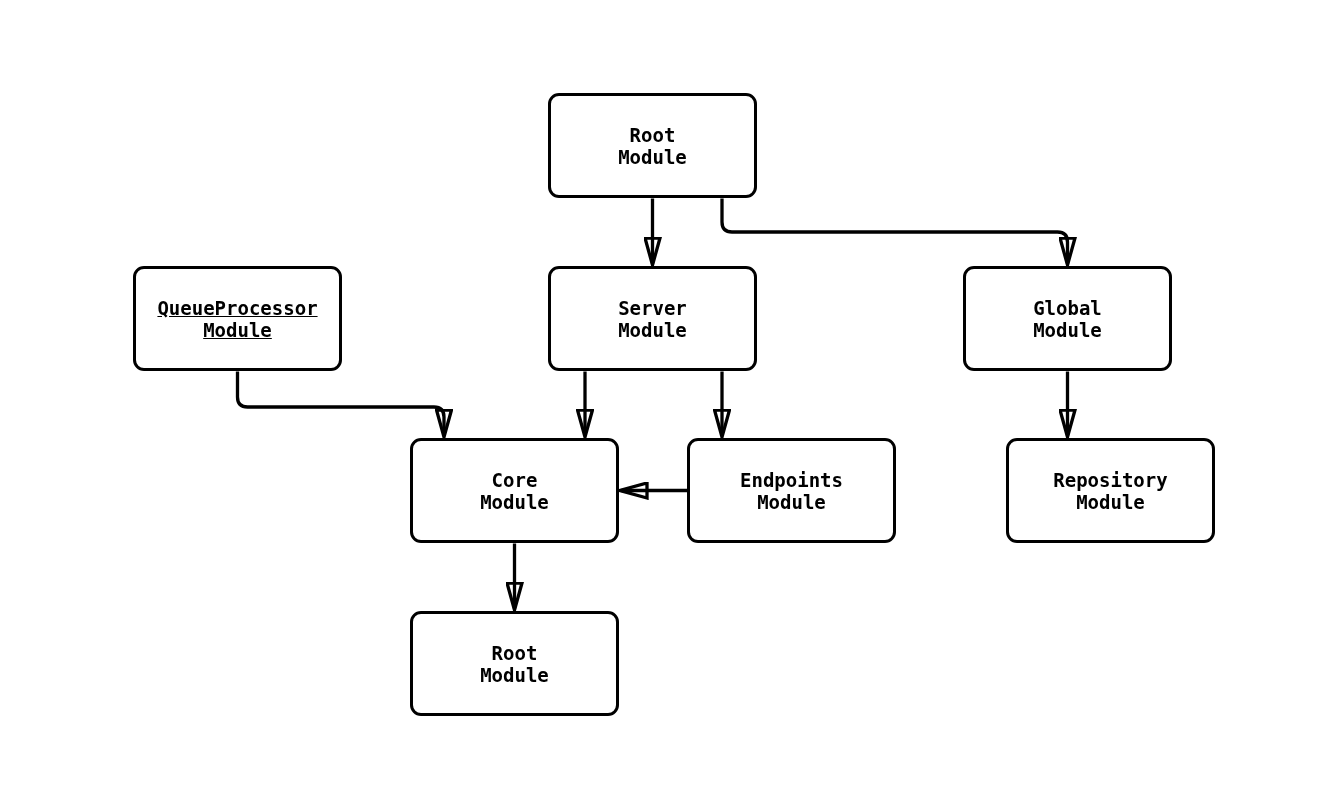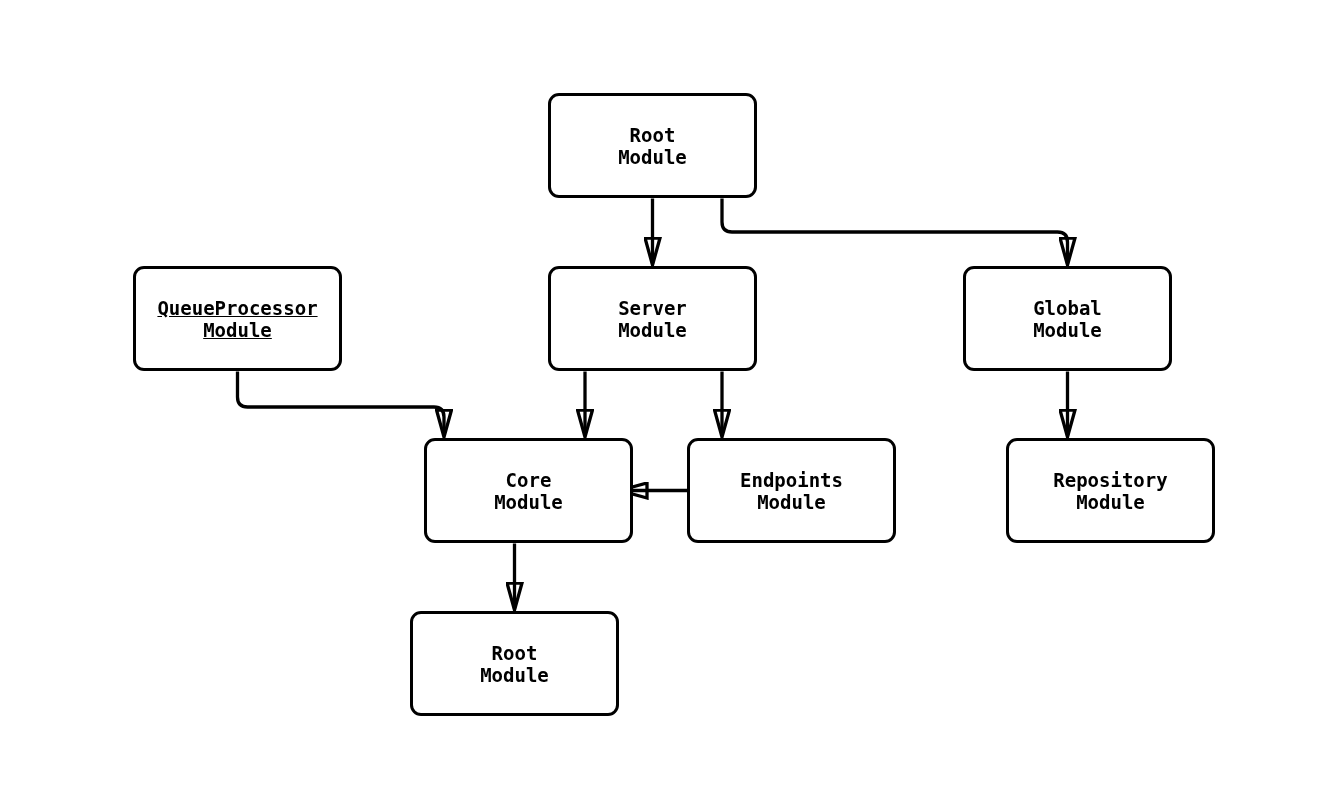--- a/index.html
+++ b/index.html
@@ -45,21 +45,21 @@
     line-height: 22px;
     color: var(--text, #000000);
     text-align: center;
     white-space: pre-line;
   }
   
   .pos-root          { left: 548px; top:  93px; }
   .pos-queue-processor { left: 133px; top: 266px; text-decoration: underline; }
   .pos-server        { left: 548px; top: 266px; }
   .pos-global        { left: 963px; top: 266px; justify-content: center; }
-  .pos-core          { left: 424px; top: 438px; }
+  .pos-core          { left: 410px; top: 438px; }
   .pos-endpoints     { left: 687px; top: 438px; }
   .pos-repository    { left: 1006px; top: 438px; }
   .pos-queue         { left: 410px; top: 611px; }
 </style>
 </head>
 <body>
 
 <div class="canvas">
 
   <svg class="edge-layer" width="1337" height="809" viewBox="0 0 1337 809" xmlns="http://www.w3.org/2000/svg">

